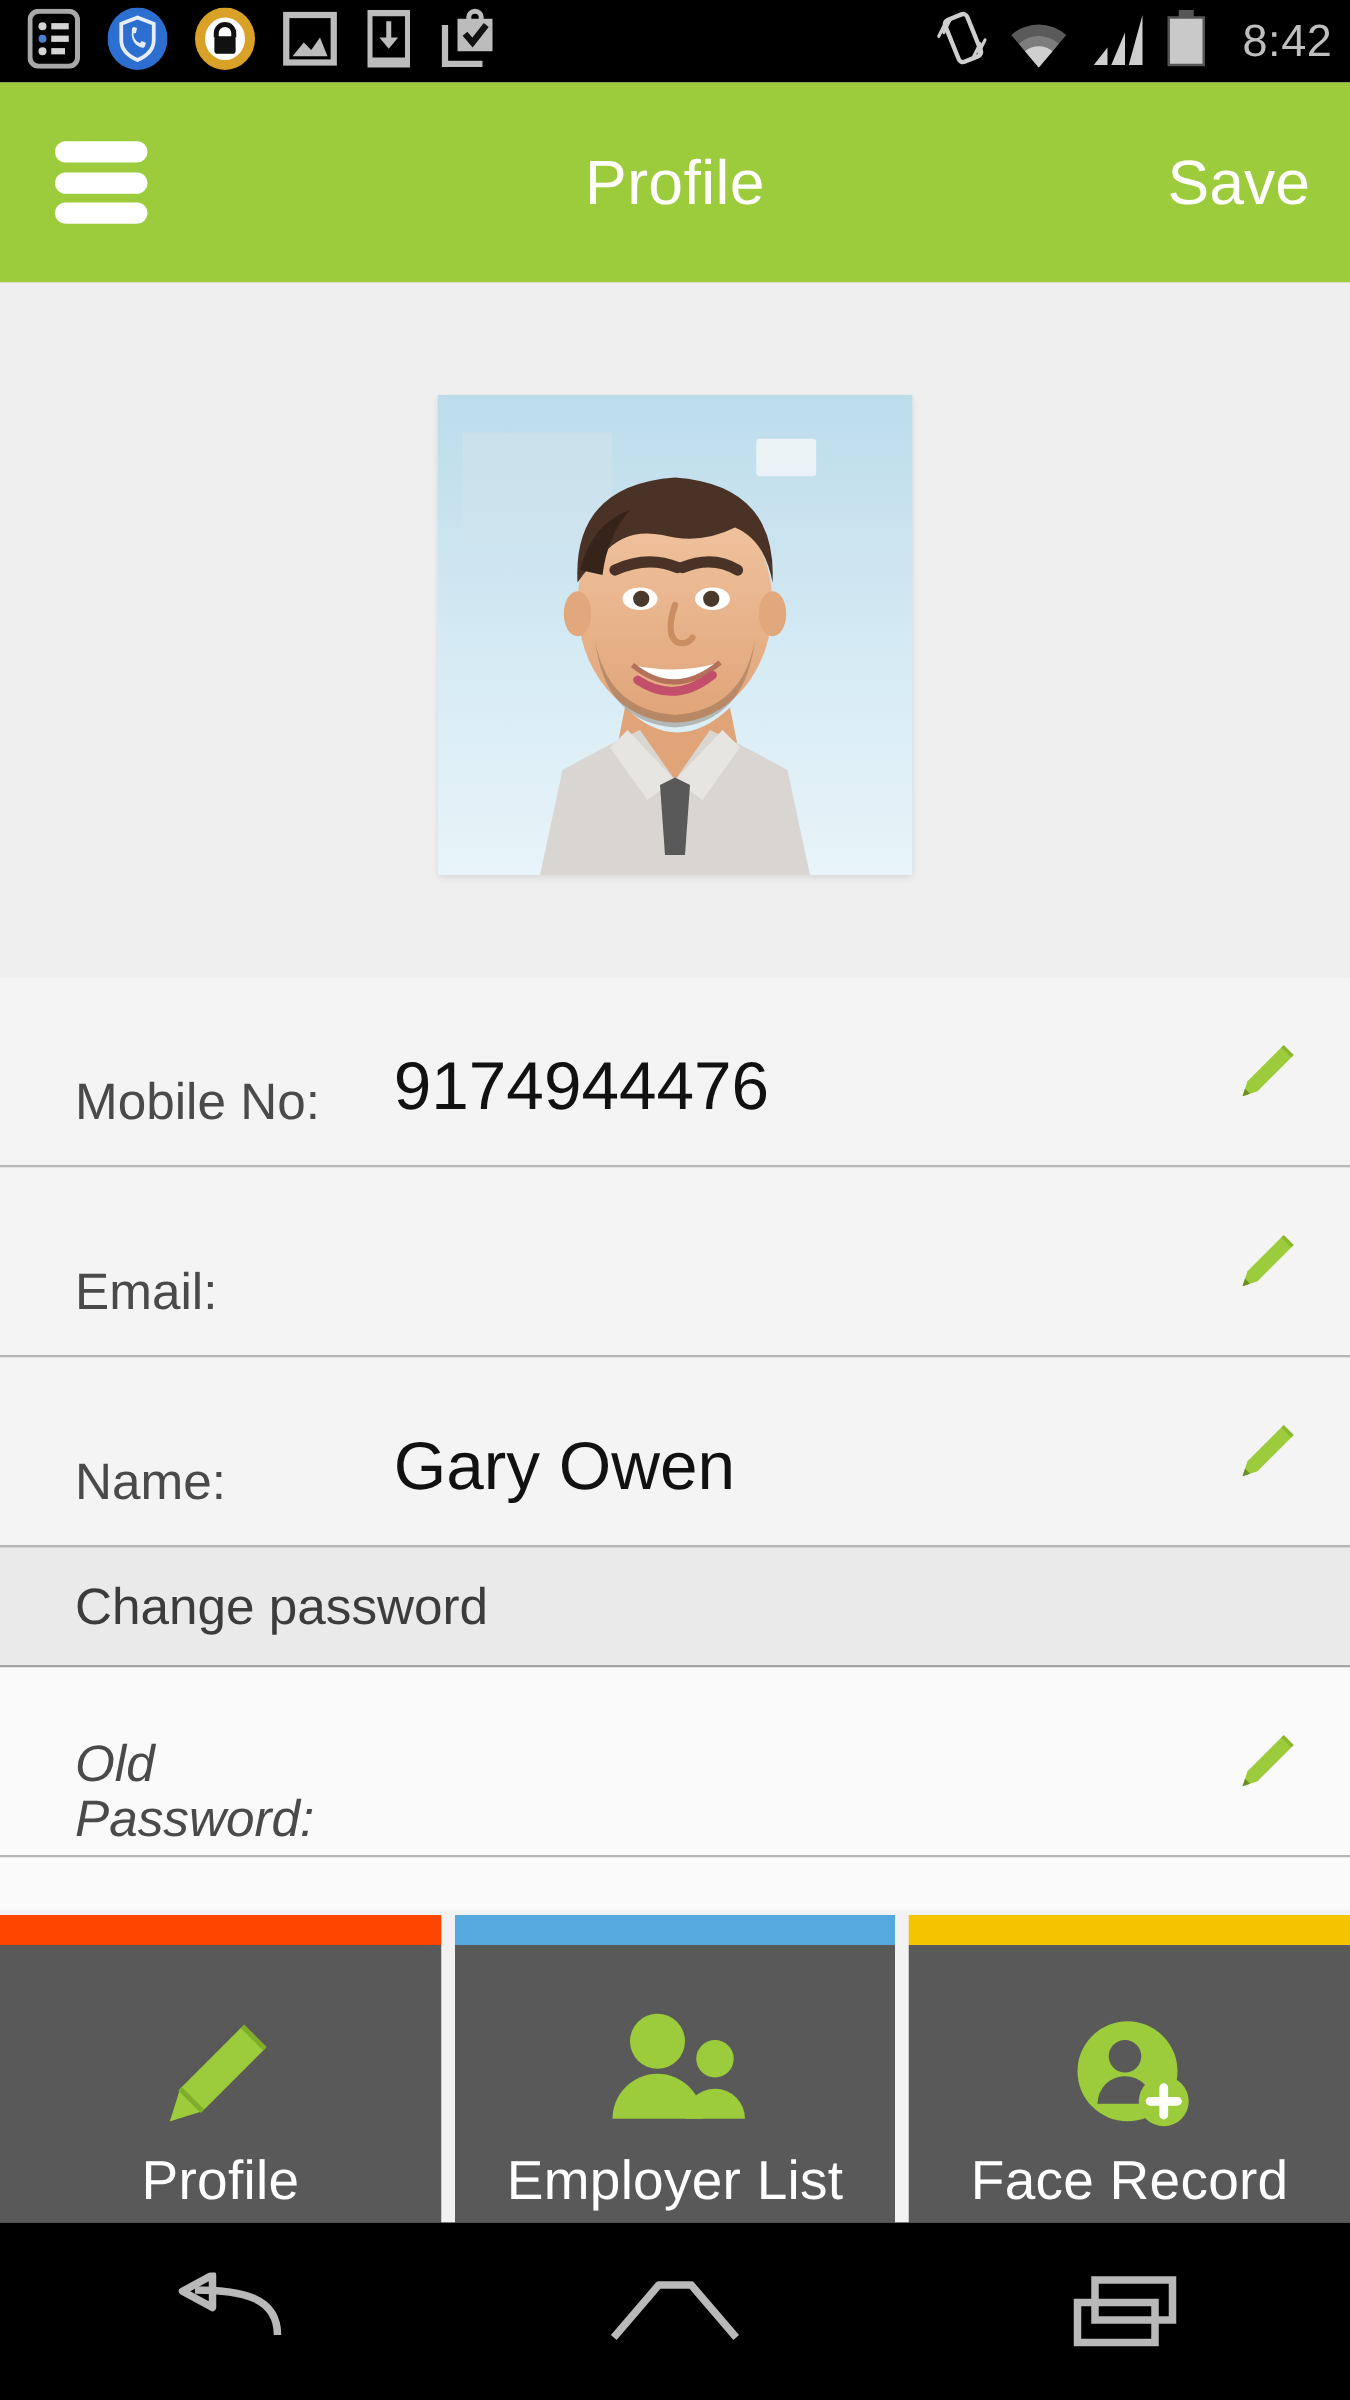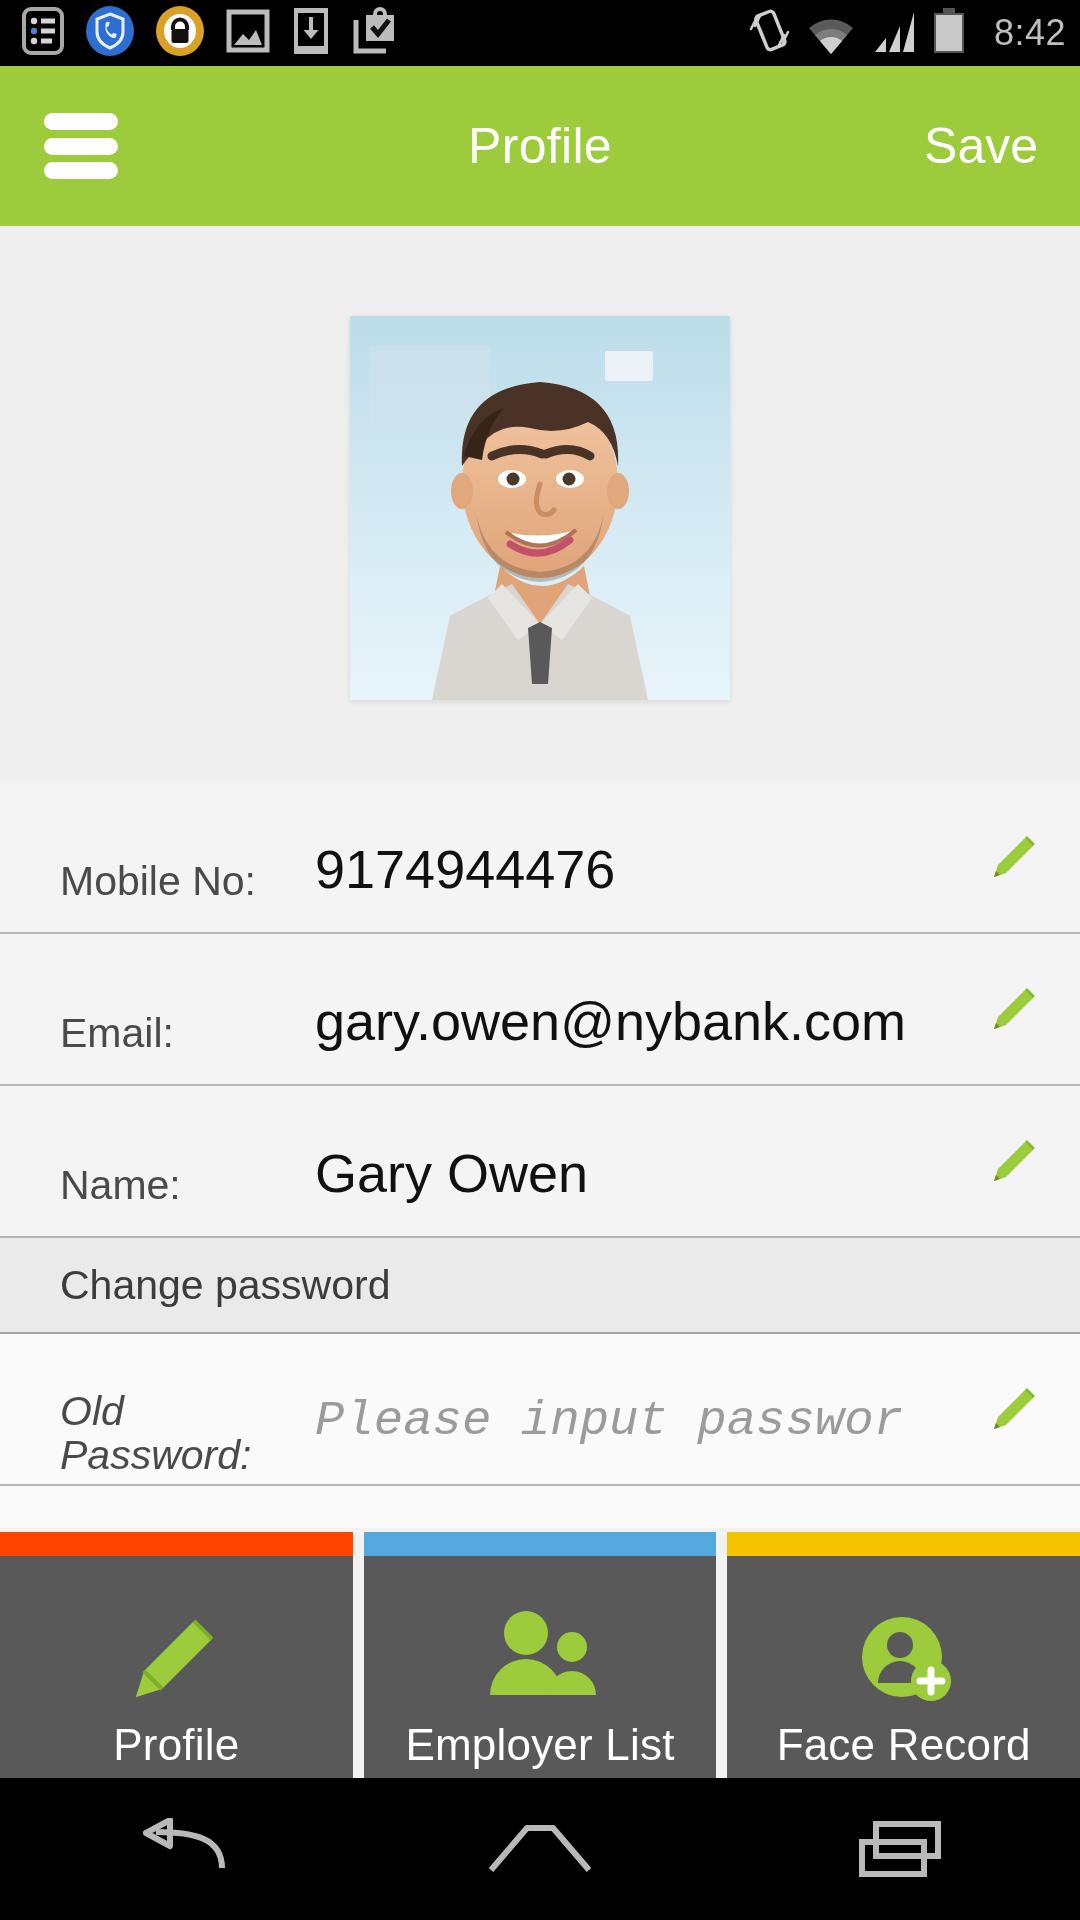--- a/index.html
+++ b/index.html
@@ -36,21 +36,21 @@
     position:absolute; left:44px; top:50%; transform:translateY(-50%);
     width:74px; height:66px; display:flex; flex-direction:column;
     justify-content:space-between; cursor:pointer;
   }
   .hamburger span { display:block; width:74px; height:17px; background:#fff; border-radius:9px; }
   .appbar-title {
     width:100%; text-align:center; color:#fff; font-size:50px;
     font-weight:400; letter-spacing:0.3px;
   }
   .appbar-save {
-    position:absolute; right:42px; top:50%; transform:translateY(-50%);
+    position:absolute; right:32px; top:50%; transform:translateY(-50%);
     color:#fff; font-size:50px; font-weight:400; cursor:pointer;
   }
 
   
   .content {
     position:absolute; top:226px; left:0; width:1080px; height:1302px;
     background:#efefef; overflow:hidden;
   }
 
   .avatar-wrap {
@@ -303,21 +303,20 @@
           <svg viewBox="0 0 56 56">
             <path d="M8 48 L12 36 L40 8 L48 16 L20 44 Z" fill="#9ccb3b"></path>
             <path d="M40 8 L48 16" stroke="#8ab92f" stroke-width="3"></path>
             <path d="M8 48 L14 46 L10 42 Z" fill="#6b8f24"></path>
           </svg>
         </span>
       </div>
 
       <div class="row">
         <div class="row-label">Email:</div>
-        <div class="row-value">gary.owen@nybank.com</div>
         <span class="pencil-btn">
           <svg viewBox="0 0 56 56">
             <path d="M8 48 L12 36 L40 8 L48 16 L20 44 Z" fill="#9ccb3b"></path>
             <path d="M40 8 L48 16" stroke="#8ab92f" stroke-width="3"></path>
             <path d="M8 48 L14 46 L10 42 Z" fill="#6b8f24"></path>
           </svg>
         </span>
       </div>
 
       <div class="row">
@@ -329,21 +328,20 @@
             <path d="M40 8 L48 16" stroke="#8ab92f" stroke-width="3"></path>
             <path d="M8 48 L14 46 L10 42 Z" fill="#6b8f24"></path>
           </svg>
         </span>
       </div>
 
       <div class="section-header">Change password</div>
 
       <div class="row alt">
         <div class="row-label two-line">Old Password:</div>
-        <div class="row-value placeholder">Please input passwor</div>
         <span class="pencil-btn">
           <svg viewBox="0 0 56 56">
             <path d="M8 48 L12 36 L40 8 L48 16 L20 44 Z" fill="#9ccb3b"></path>
             <path d="M40 8 L48 16" stroke="#8ab92f" stroke-width="3"></path>
             <path d="M8 48 L14 46 L10 42 Z" fill="#6b8f24"></path>
           </svg>
         </span>
       </div>
 
       <div class="row alt">

